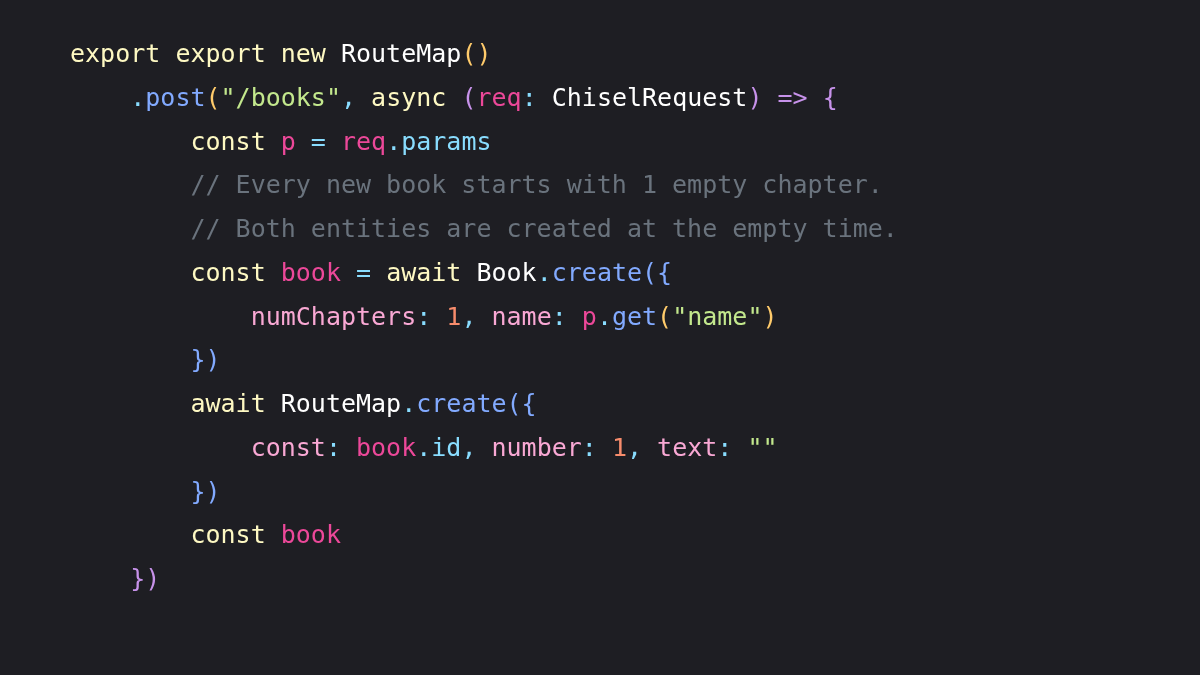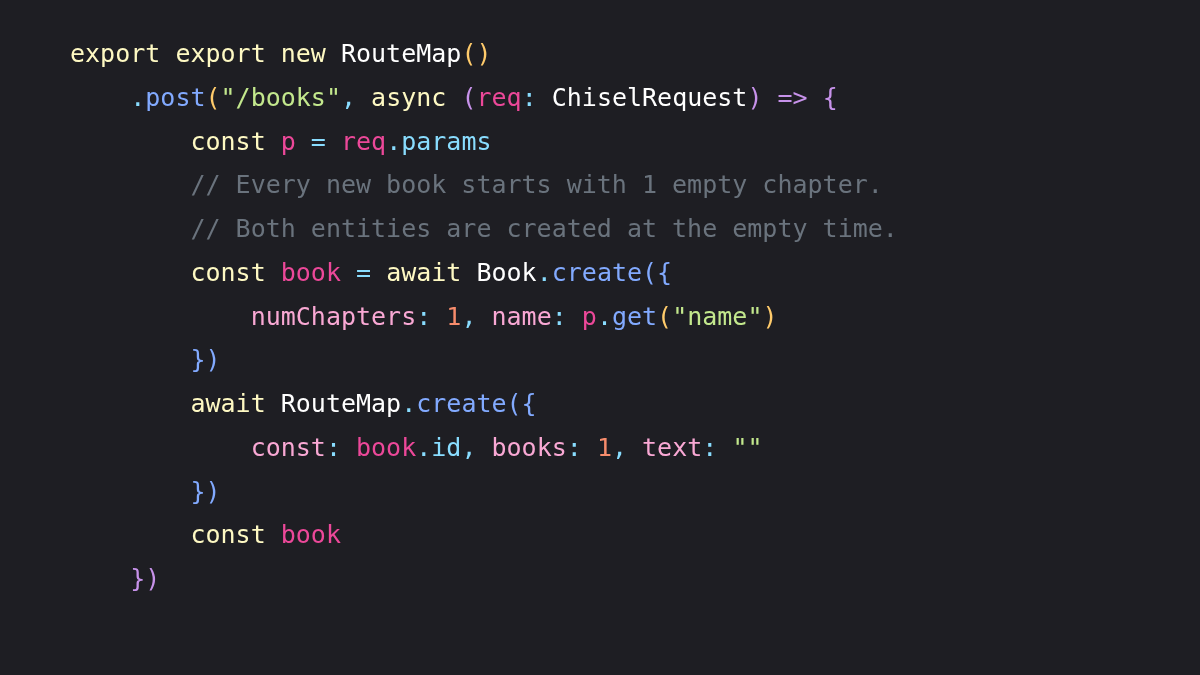--- a/index.html
+++ b/index.html
@@ -39,16 +39,16 @@
 
 <pre class="code"><span class="kw">export</span> <span class="kw">export</span> <span class="kw">new</span> <span class="cls">RouteMap</span><span class="brace-y">()</span>
     <span class="punc">.</span><span class="method">post</span><span class="brace-y">(</span><span class="str">"/books"</span><span class="punc">, </span><span class="kw">async</span><span> </span><span class="brace-p">(</span><span class="ident">req</span><span class="punc">: </span><span class="cls">ChiselRequest</span><span class="brace-p">)</span><span class="arrow"> =&gt; </span><span class="brace-p">{</span>
         <span class="kw">const</span> <span class="ident">p</span><span class="punc"> = </span><span class="ident">req</span><span class="punc">.</span><span class="prop">params</span>
         <span class="comment">// Every new book starts with 1 empty chapter.</span>
         <span class="comment">// Both entities are created at the empty time.</span>
         <span class="kw">const</span> <span class="ident">book</span><span class="punc"> = </span><span class="kw">await</span> <span class="cls">Book</span><span class="punc">.</span><span class="method">create</span><span class="brace-b">({</span>
             <span class="key">numChapters</span><span class="punc">: </span><span class="num">1</span><span class="punc">, </span><span class="key">name</span><span class="punc">: </span><span class="ident">p</span><span class="punc">.</span><span class="method">get</span><span class="brace-y">(</span><span class="str">"name"</span><span class="brace-y">)</span>
         <span class="brace-b">})</span>
         <span class="kw">await</span> <span class="cls">RouteMap</span><span class="punc">.</span><span class="method">create</span><span class="brace-b">({</span>
-            <span class="key">const</span><span class="punc">: </span><span class="ident">book</span><span class="punc">.</span><span class="prop">id</span><span class="punc">, </span><span class="key">books</span><span class="punc">: </span><span class="num">1</span><span class="punc">, </span><span class="key">text</span><span class="punc">: </span><span class="str">""</span>
+            <span class="key">const</span><span class="punc">: </span><span class="ident">book</span><span class="punc">.</span><span class="prop">id</span><span class="punc">, </span><span class="key">number</span><span class="punc">: </span><span class="num">1</span><span class="punc">, </span><span class="key">text</span><span class="punc">: </span><span class="str">""</span>
         <span class="brace-b">})</span>
         <span class="kw">const</span> <span class="ident">book</span>
     <span class="brace-p">})</span></pre>
 
 </body></html>

